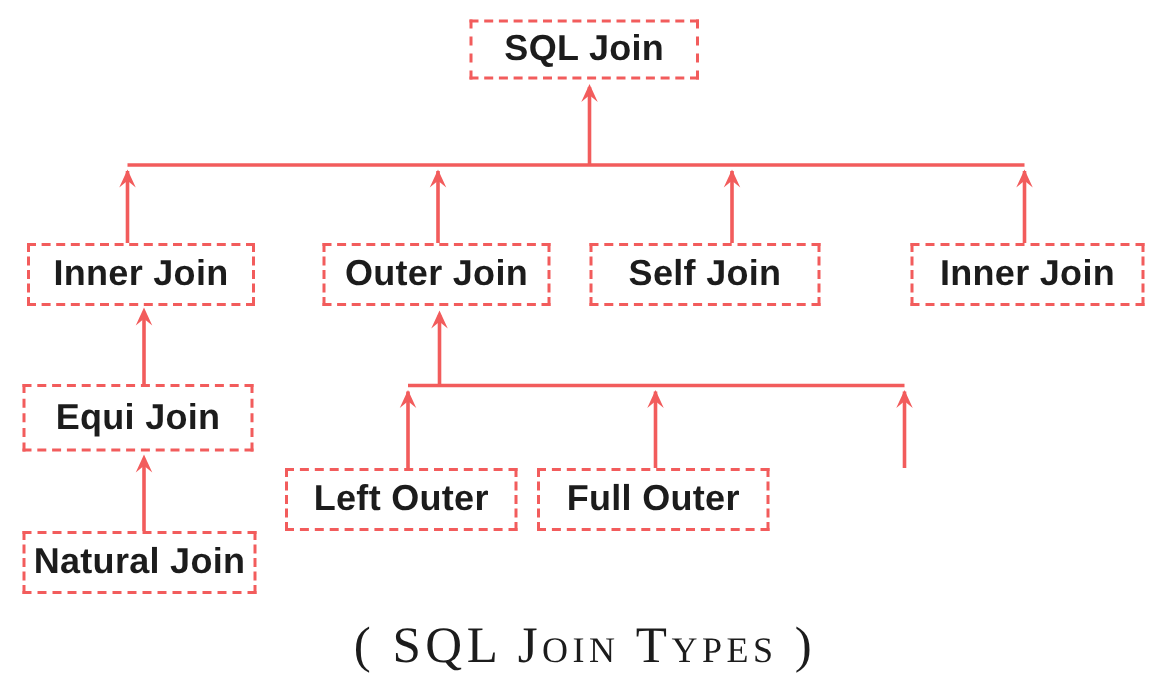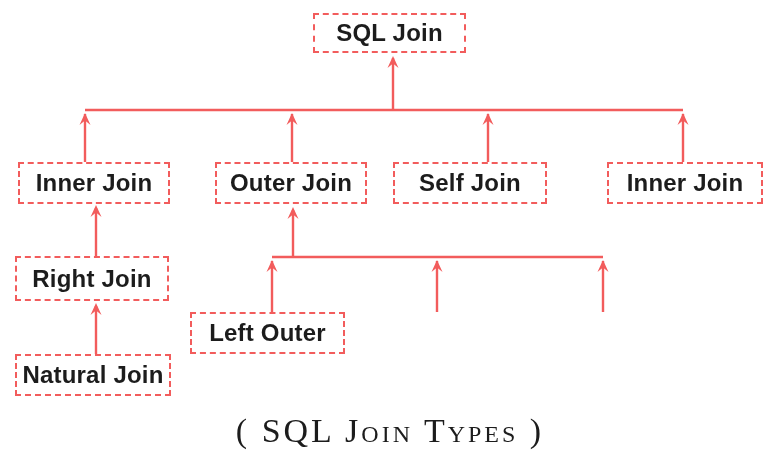--- a/index.html
+++ b/index.html
@@ -115,28 +115,31 @@
 
   <div class="node" style="left:393px; top:162px; width:154px; height:42px;">
     <span class="node-label">Self Join</span>
   </div>
 
   <div class="node" style="left:607px; top:162px; width:156px; height:42px;">
     <span class="node-label">Inner Join</span>
   </div>
 
   <div class="node" style="left:15px; top:256px; width:154px; height:45px;">
-    <span class="node-label">Right Join</span>
+    <span class="node-label">Equi Join</span>
   </div>
 
   <div class="node" style="left:15px; top:354px; width:156px; height:42px;text-align:right;">
     <span class="node-label">Natural Join</span>
   </div>
 
   <div class="node" style="left:190px; top:312px; width:155px; height:42px;">
     <span class="node-label">Left Outer</span>
   </div>
 
+  <div class="node" style="left:358px; top:312px; width:155px; height:42px;">
+    <span class="node-label">Full Outer</span>
+  </div>
 
 
   <div class="caption">( SQL Join Types )</div>
 
 </div>
 
 </body></html>

